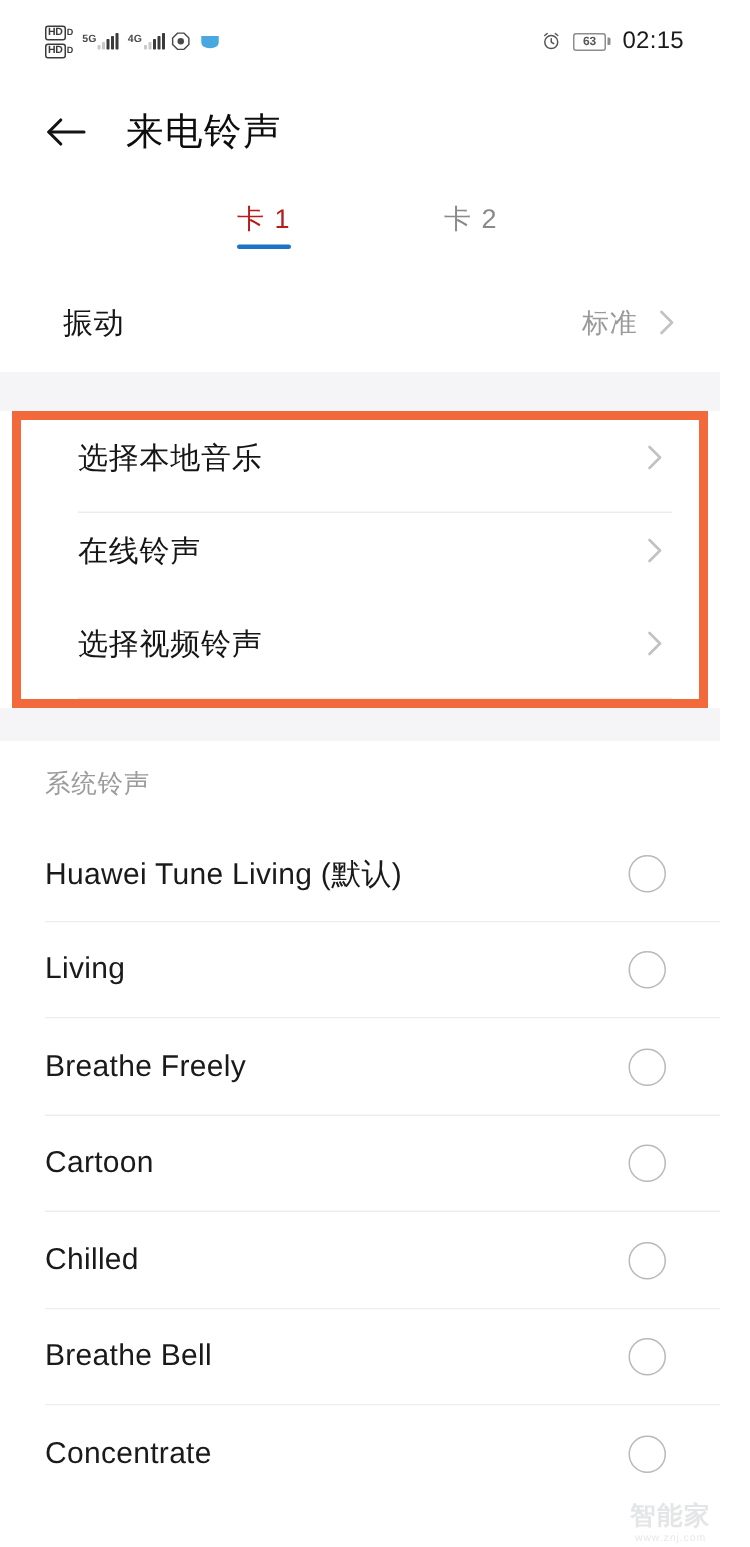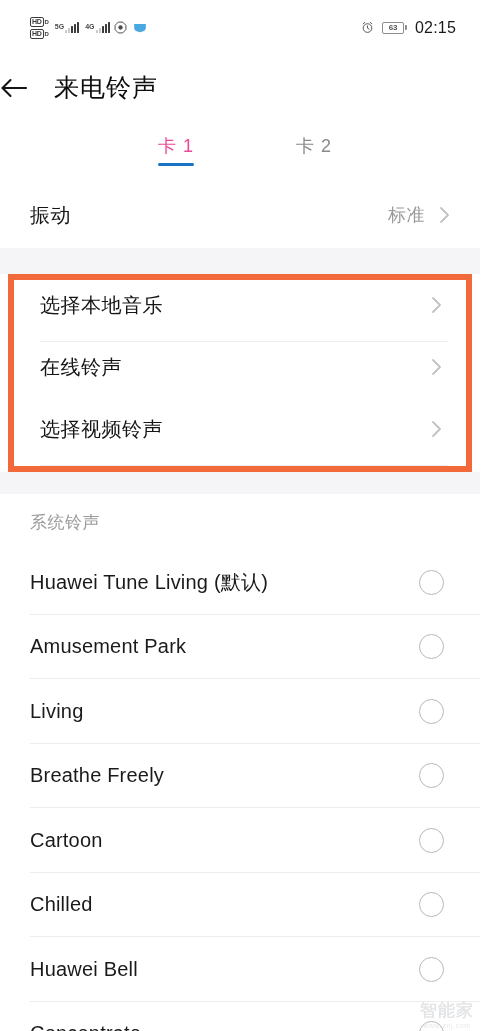--- a/index.html
+++ b/index.html
@@ -85,20 +85,21 @@
   }
   .clock {
     font-size: 16px; color: #1a1a1a; letter-spacing: 0.2px;
   }
 
   
   .header {
     height: 65px;
     display: flex;
     align-items: center;
+    padding-left: 30px;
     gap: 26px;
     background: #ffffff;
   }
   .back-arrow { width: 28px; height: 22px; cursor: pointer; }
   .page-title {
     font-size: 25px;
     color: #0d0d0d;
     font-weight: 400;
     letter-spacing: 1px;
   }
@@ -115,21 +116,21 @@
     position: absolute;
     top: 14px;
     font-size: 18px;
     color: #8a8a8a;
     letter-spacing: 1px;
     padding-bottom: 8px;
     cursor: pointer;
   }
   .tab.t1 { left: 158px; }
   .tab.t2 { left: 296px; }
-  .tab.active { color: #ec4899; }
+  .tab.active { color: #b91c1c; }
   .tab.active::after {
     content: "";
     position: absolute;
     left: 0; right: 0; bottom: 0;
     height: 3px;
     background: #1a73c7;
     border-radius: 2px;
   }
 
   
@@ -141,20 +142,21 @@
 
   .row {
     height: 66px;
     display: flex;
     align-items: center;
     justify-content: space-between;
     padding: 0 30px;
     background: #ffffff;
     cursor: pointer;
     position: relative;
+    margin-left: 12px;
   }
   .row-label {
     font-size: 20px;
     color: #161616;
     letter-spacing: 0.5px;
   }
   .row-right {
     display: flex;
     align-items: center;
     gap: 14px;
@@ -364,25 +366,20 @@
   <div class="section">
 
     <div class="group-header">系统铃声</div>
 
     <div class="tone-row">
       <span class="tone-name">Huawei Tune Living (默认)</span>
       <span class="radio"></span>
       <span class="divider"></span>
     </div>
 
-    <div class="tone-row">
-      <span class="tone-name">Amusement Park</span>
-      <span class="radio"></span>
-      <span class="divider"></span>
-    </div>
 
     <div class="tone-row">
       <span class="tone-name">Living</span>
       <span class="radio"></span>
       <span class="divider"></span>
     </div>
 
     <div class="tone-row">
       <span class="tone-name">Breathe Freely</span>
       <span class="radio"></span>
@@ -395,21 +392,21 @@
       <span class="divider"></span>
     </div>
 
     <div class="tone-row">
       <span class="tone-name">Chilled</span>
       <span class="radio"></span>
       <span class="divider"></span>
     </div>
 
     <div class="tone-row">
-      <span class="tone-name">Huawei Bell</span>
+      <span class="tone-name">Breathe Bell</span>
       <span class="radio"></span>
       <span class="divider"></span>
     </div>
 
     <div class="tone-row">
       <span class="tone-name">Concentrate</span>
       <span class="radio"></span>
     </div>
 
   </div>

